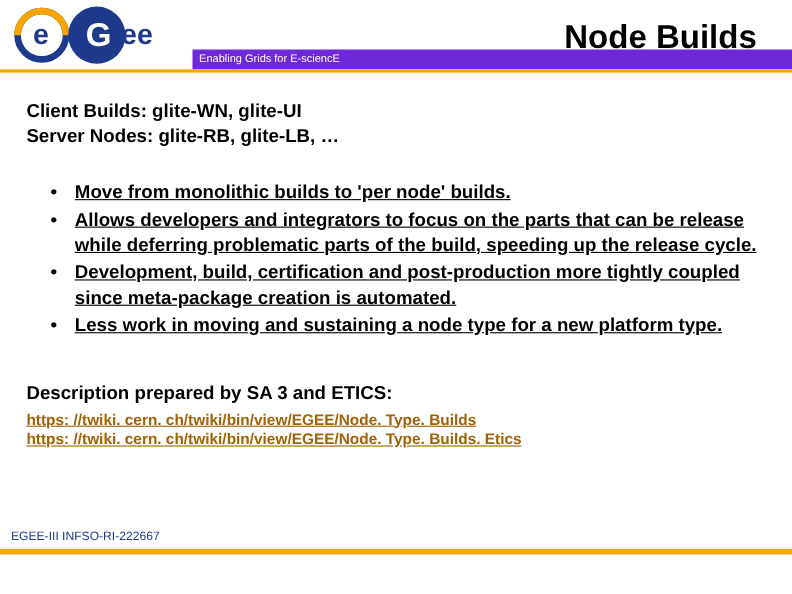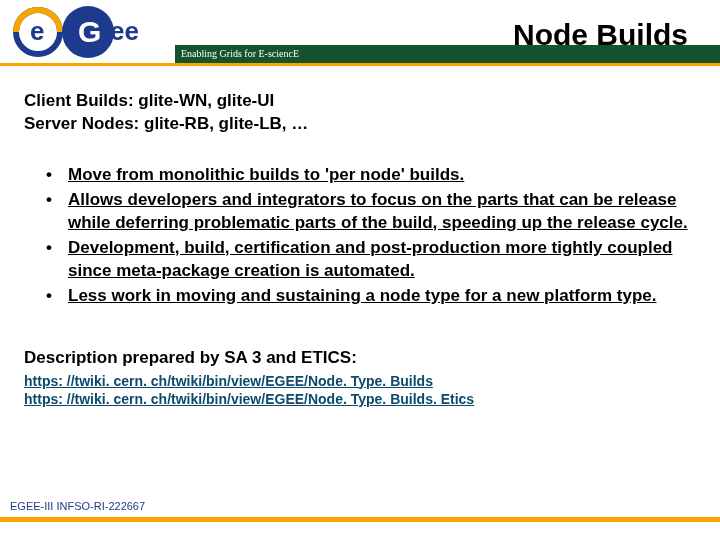--- a/index.html
+++ b/index.html
@@ -1,30 +1,30 @@
 <!DOCTYPE html>
 <html><head>
 <meta charset="utf-8">
 <style>
   * { margin: 0; padding: 0; box-sizing: border-box; }
   body { width: 720px; height: 540px; font-family: Arial, Helvetica, sans-serif; background: #fff; position: relative; overflow: hidden; }
   .header { position: relative; height: 70px; }
   .logo { position: absolute; left: 10px; top: 2px; width: 160px; height: 60px; }
   .title { position: absolute; right: 32px; top: 18px; font-size: 30px; font-weight: bold; color: #000; }
-  .bluebar { position: absolute; left: 175px; top: 45px; right: 0; height: 18px; background: #14532d; color: #fff; font-size: 10px; line-height: 18px; padding-left: 6px; font-family: Liberation Serif, serif; }
+  .bluebar { position: absolute; left: 175px; top: 45px; right: 0; height: 18px; background: #6d28d9; color: #fff; font-size: 10px; line-height: 18px; padding-left: 6px; }
   .orangeline { position: absolute; left: 0; right: 0; top: 63px; height: 3px; background: #f7a600; }
   .content { padding: 20px 24px 0 24px; color: #000; }
   .nodelines { font-size: 17px; font-weight: bold; line-height: 1.35; }
   .bullets { margin-top: 28px; padding-left: 40px; font-size: 17px; font-weight: bold; line-height: 1.35; text-decoration: underline; }
   .bullets li { margin-bottom: 2px; list-style: none; position: relative; padding-left: 4px; }
   .bullets li::before { content: "•"; position: absolute; left: -18px; color: #000; }
   .desc { margin-top: 40px; font-size: 17px; font-weight: bold; }
   .links { margin-top: 4px; font-size: 14px; font-weight: bold; }
-  .links a { color: #0c4a6e; text-decoration: underline; display: block; line-height: 1.35; }
-  .footer { position: absolute; left: 0; right: 0; bottom: 10px; height: 16px; text-align: right; }
+  .links a { color: #a16207; text-decoration: underline; display: block; line-height: 1.35; }
+  .footer { position: absolute; left: 0; right: 0; bottom: 28px; height: 16px; text-align: right; }
   .footerbar { position: absolute; left: 0; right: 0; bottom: 8px; height: 5px; background: #f7a600; }
   .footertext { position: absolute; left: 10px; bottom: 18px; font-size: 11px; color: #1e3a8c; }
 </style>
 </head>
 <body>
 
 <div class="header">
   <svg class="logo" viewBox="0 0 160 60">
     <circle cx="28" cy="30" r="22" fill="none" stroke="#1e3a8c" stroke-width="6"></circle>
     <path d="M6 30 A22 22 0 0 1 50 30" fill="none" stroke="#f7a600" stroke-width="6"></path>

